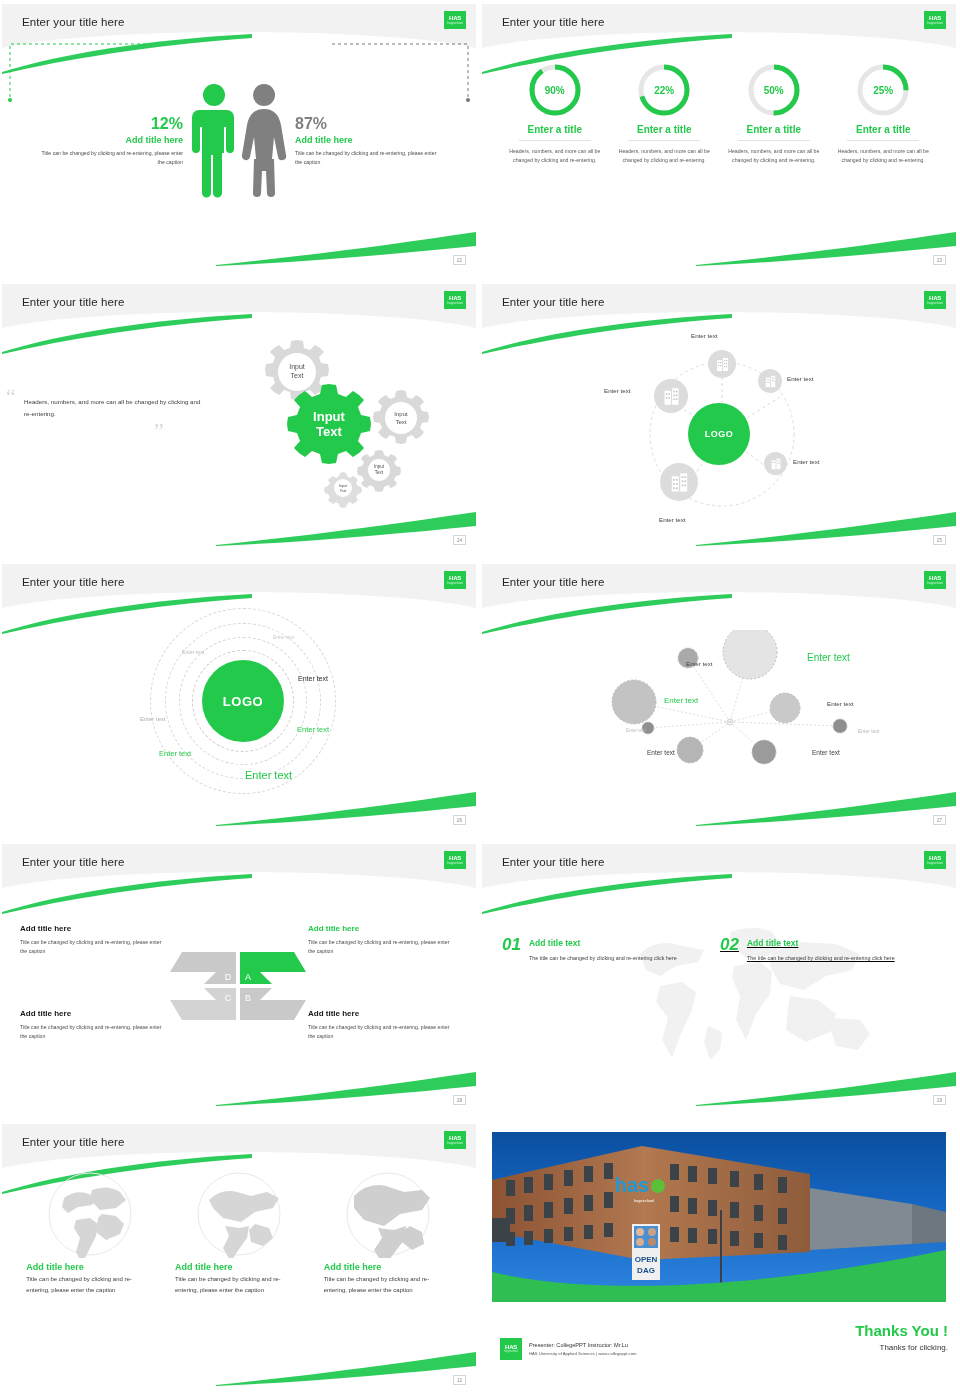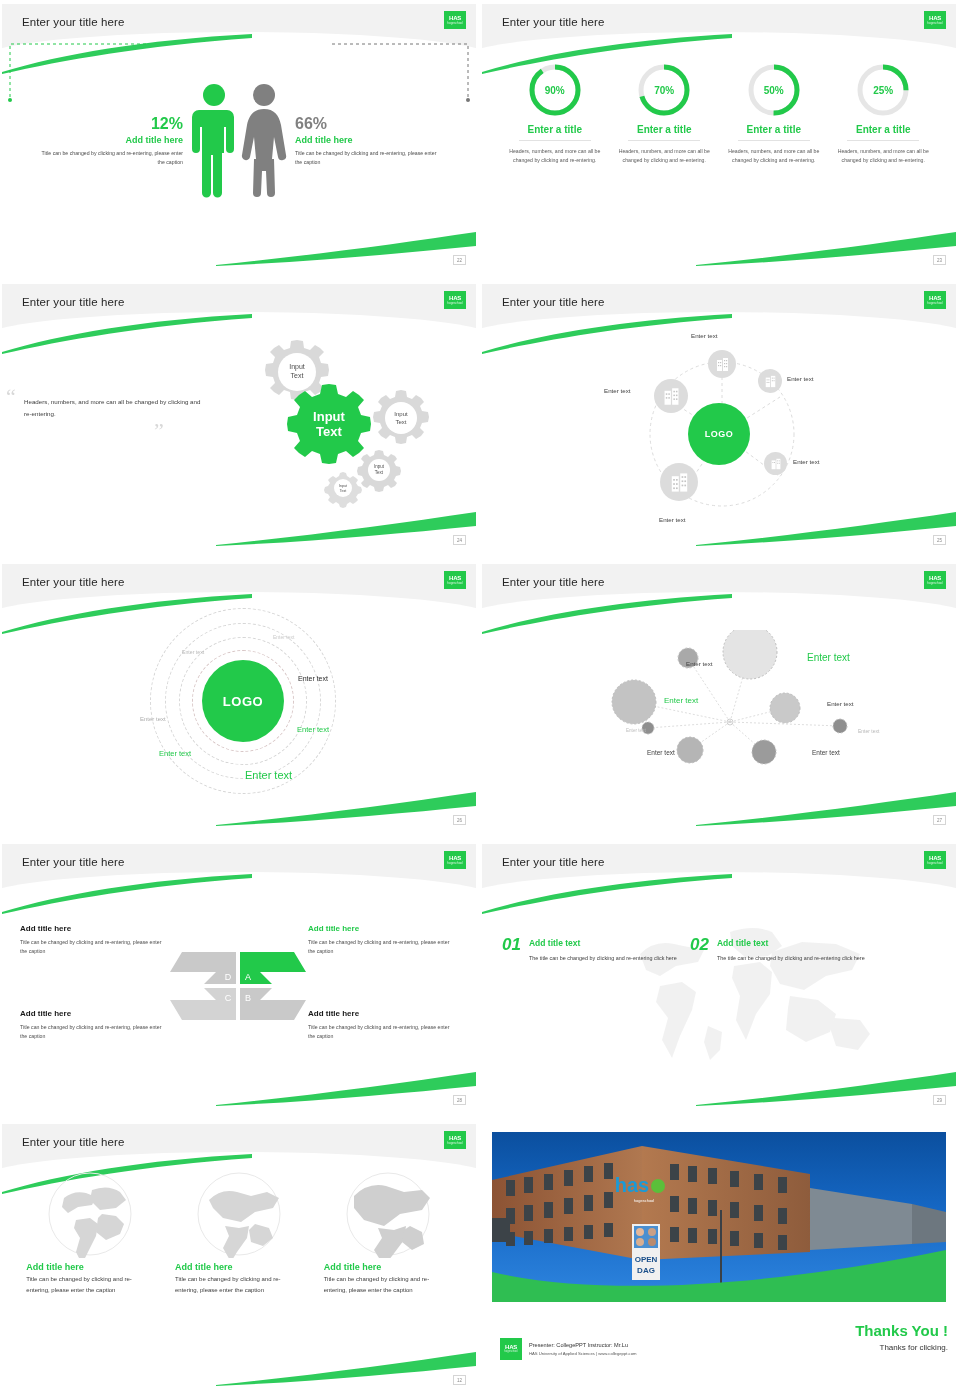--- a/index.html
+++ b/index.html
@@ -158,21 +158,21 @@
           <circle cx="23" cy="13" r="11" fill="#22c94a"></circle>
           <path d="M10 28 h26 a7 7 0 0 1 7 7 v32 a4 4 0 0 1 -8 0 v-22 h-2 v26 h-2 v40 a4.5 4.5 0 0 1 -9 0 v-38 h-2 v38 a4.5 4.5 0 0 1 -9 0 v-66 h-2 v22 a4 4 0 0 1 -8 0 v-32 a7 7 0 0 1 7 -7 z" fill="#22c94a"></path>
         </svg>
         <svg width="46" height="116" viewBox="0 0 46 116">
           <circle cx="23" cy="13" r="11" fill="#808080"></circle>
           <path d="M23 27 c10 0 15 6 17 16 l5 30 a4 4 0 0 1 -8 2 l-4 -20 -2 22 h-16 l-2 -22 -4 20 a4 4 0 0 1 -8 -2 l5 -30 c2 -10 7 -16 17 -16 z" fill="#808080"></path>
           <path d="M13 77 h20 l1 34 a4 4 0 0 1 -8 0 l-1 -22 h-4 l-1 22 a4 4 0 0 1 -8 0 z" fill="#808080"></path>
         </svg>
       </div>
       <div class="s1side r">
-        <div class="s1pct gray">66%</div>
+        <div class="s1pct gray">87%</div>
         <div class="s1ttl">Add title here</div>
         <div class="s1cap">Title can be changed by clicking and re-entering, please enter the caption</div>
       </div>
     </div>
     <svg class="s1brk" style="left:6px;" viewBox="0 0 140 60">
       <path d="M138 2 H2 V58" fill="none" stroke="#22c94a" stroke-width="1" stroke-dasharray="3 3"></path>
       <circle cx="2" cy="58" r="2" fill="#22c94a"></circle>
     </svg>
     <svg class="s1brk" style="right:6px;" viewBox="0 0 140 60">
       <path d="M2 2 H138 V58" fill="none" stroke="#777" stroke-width="1" stroke-dasharray="3 3"></path>
@@ -211,21 +211,21 @@
         <div class="cap">Enter a title</div>
         <div class="rule"></div>
         <div class="txt">Headers, numbers, and more can all be changed by clicking and re-entering.</div>
       </div>
       <div class="s2col">
         <div class="donutwrap">
           <svg width="56" height="56" viewBox="0 0 56 56">
             <circle cx="28" cy="28" r="23" fill="none" stroke="#e6e6e6" stroke-width="5"></circle>
             <circle cx="28" cy="28" r="23" fill="none" stroke="#22c94a" stroke-width="5" stroke-dasharray="101.16 43.35" stroke-linecap="butt" transform="rotate(-90 28 28)"></circle>
           </svg>
-          <div class="val">70%</div>
+          <div class="val">22%</div>
         </div>
         <div class="cap">Enter a title</div>
         <div class="rule"></div>
         <div class="txt">Headers, numbers, and more can all be changed by clicking and re-entering.</div>
       </div>
       <div class="s2col">
         <div class="donutwrap">
           <svg width="56" height="56" viewBox="0 0 56 56">
             <circle cx="28" cy="28" r="23" fill="none" stroke="#e6e6e6" stroke-width="5"></circle>
             <circle cx="28" cy="28" r="23" fill="none" stroke="#22c94a" stroke-width="5" stroke-dasharray="72.26 72.26" stroke-linecap="butt" transform="rotate(-90 28 28)"></circle>
@@ -618,21 +618,21 @@
       </g>
     </svg>
 
     <div class="s8item" style="left:20px;">
       <div class="s8num">01</div>
       <div>
         <div class="s8h">Add title text</div>
         <div class="s8p">The title can be changed by clicking and re-entering click here</div>
       </div>
     </div>
-    <div class="s8item" style="left:208px;">
+    <div class="s8item" style="left:238px;text-decoration:underline;">
       <div class="s8num">02</div>
       <div>
         <div class="s8h">Add title text</div>
         <div class="s8p">The title can be changed by clicking and re-entering click here</div>
       </div>
     </div>
 
     <div class="logo-badge">
       <span class="l1">HAS</span>
       <span class="l2">hogeschool</span>

